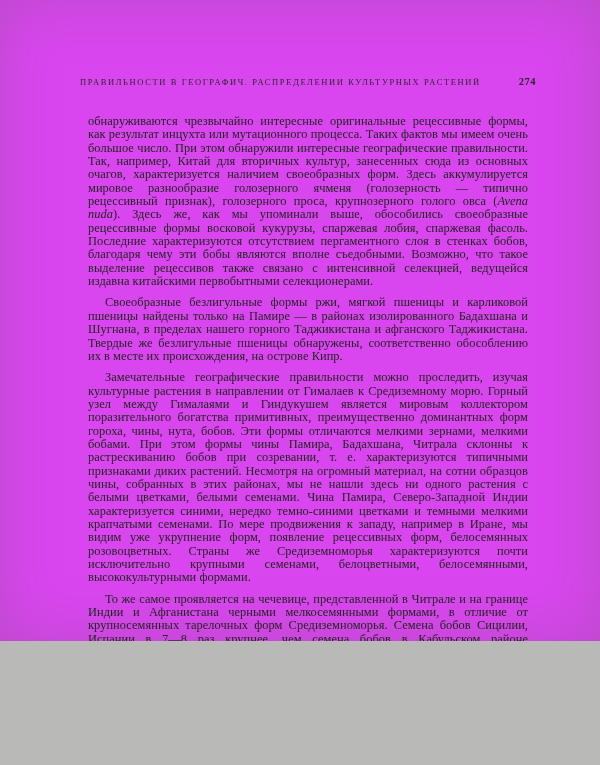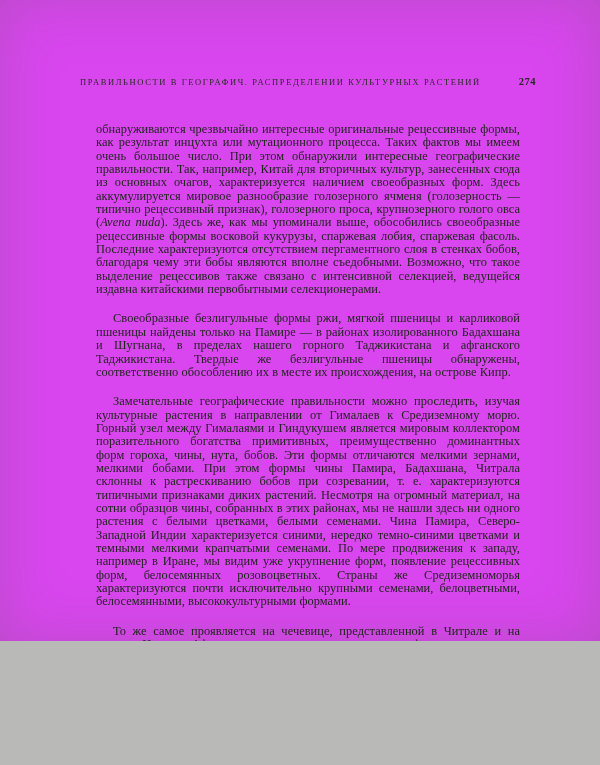--- a/index.html
+++ b/index.html
@@ -42,21 +42,21 @@
     left: 80px;
     top: 107px;
     width: 456px;
     color: #242422;
     font-size: 12.4px;
     line-height: 13.35px;
     text-align: justify;
     letter-spacing: 0.05px;
   }
   .para {
-    margin: 16px;
+    margin: 8px;
     padding: 0;
   }
   .para.indent {
     text-indent: 17px;
   }
   .para i {
     font-style: italic;
   }
 </style>
 </head>

